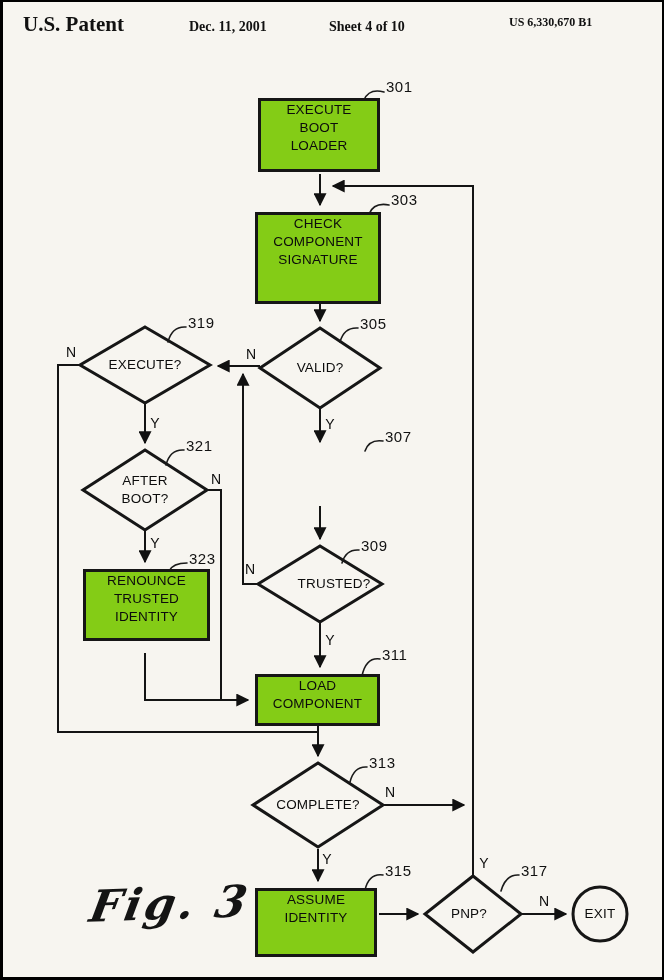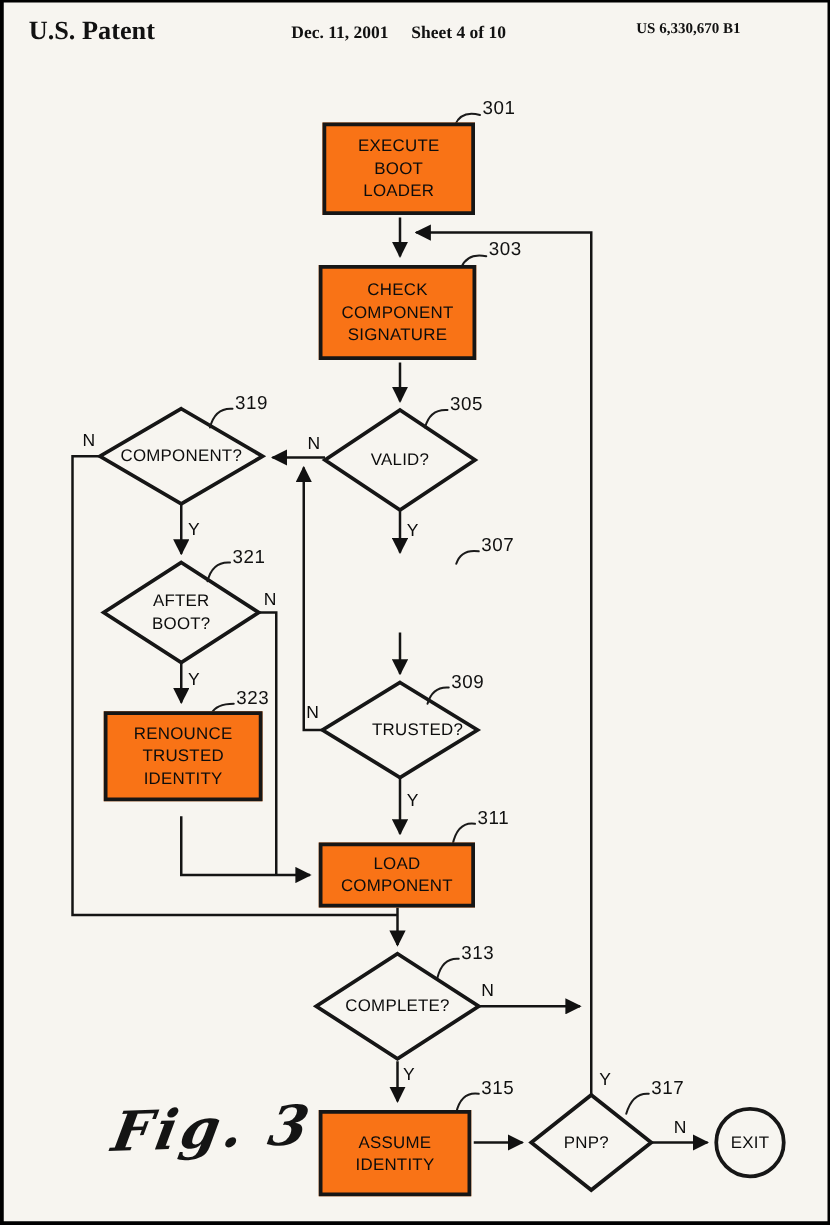--- a/index.html
+++ b/index.html
@@ -10,28 +10,28 @@
     border:2px solid #000; border-left-width:3px; border-bottom-width:3px;
     overflow:hidden;
     font-family:"Liberation Sans", sans-serif;
     color:#0d0d0d;
   }
   svg.wires { position:absolute; left:0; top:0; width:664px; height:980px; }
 
   
   .hdr { position:absolute; font-family:"Liberation Serif", serif; font-weight:bold; color:#111; }
   .hdr-patent  { left:20px;  top:10px; font-size:21px; }
-  .hdr-date    { left:186px; top:17px; font-size:14px;margin-left:44px; }
+  .hdr-date    { left:186px; top:17px; font-size:14px; }
   .hdr-sheet   { left:326px; top:17px; font-size:14px; }
   .hdr-number  { left:506px; top:13px; font-size:12px; }
 
   
   .box {
-    position:absolute; border:3px solid #161616; background:#f97316;
-    display:flex; align-items:center; justify-content:center;
+    position:absolute; border:3px solid #161616; background:#84cc16;
+    display:flex; align-items:flex-start; justify-content:center;
   }
   .box-label, .dlabel {
     font-size:13.5px; line-height:1.32; letter-spacing:.2px; text-align:center;
     white-space:pre-line; color:#0c0c0c;
   }
   .dlabel { position:absolute; transform:translate(-50%,-50%); }
 
   .yn {
     position:absolute; transform:translate(-50%,-50%);
     font-size:14px; color:#0c0c0c;
@@ -108,41 +108,41 @@
       <path d="M380 873 Q366 871 362 888"></path>
       <path d="M516 873 Q503 872 498 889"></path>
     </g>
   </svg>
 
   <div class="box" style="left:255px;top:96px;width:122px;height:74px">
     <span class="box-label">EXECUTE
 BOOT
 LOADER</span>
   </div>
-  <div class="box" style="left:252px;top:210px;width:126px;height:76px">
+  <div class="box" style="left:252px;top:210px;width:126px;height:92px">
     <span class="box-label">CHECK
 COMPONENT
 SIGNATURE</span>
   </div>
   <div class="box" style="left:80px;top:567px;width:127px;height:72px">
     <span class="box-label">RENOUNCE
 TRUSTED
 IDENTITY</span>
   </div>
   <div class="box" style="left:252px;top:672px;width:125px;height:52px">
     <span class="box-label">LOAD
 COMPONENT</span>
   </div>
   <div class="box" style="left:252px;top:886px;width:122px;height:69px">
     <span class="box-label">ASSUME
 IDENTITY</span>
   </div>
 
   <div class="dlabel" style="left:317px;top:366px">VALID?</div>
-  <div class="dlabel" style="left:142px;top:363px">COMPONENT?</div>
+  <div class="dlabel" style="left:142px;top:363px">EXECUTE?</div>
   <div class="dlabel" style="left:142px;top:488px">AFTER
 BOOT?</div>
   <div class="dlabel" style="left:331px;top:582px">TRUSTED?</div>
   <div class="dlabel" style="left:315px;top:803px">COMPLETE?</div>
   <div class="dlabel" style="left:466px;top:912px">PNP?</div>
   <div class="dlabel" style="left:597px;top:912px">EXIT</div>
 
   <div class="yn" style="left:248px;top:352px">N</div>
   <div class="yn" style="left:327px;top:422px">Y</div>
   <div class="yn" style="left:68px;top:350px">N</div>

